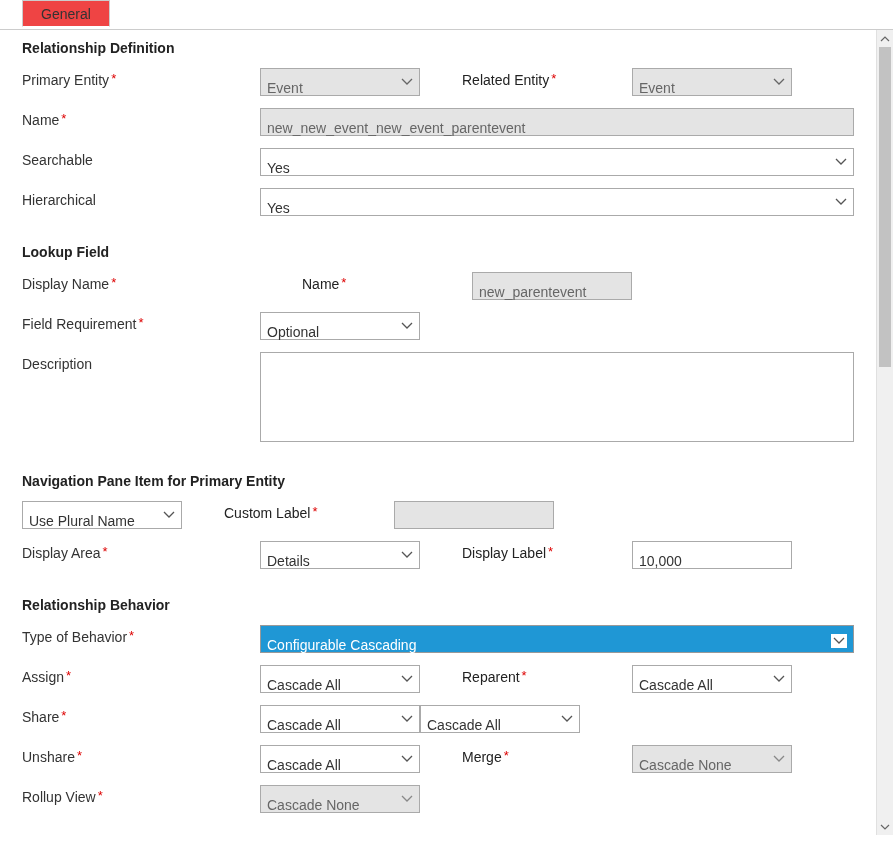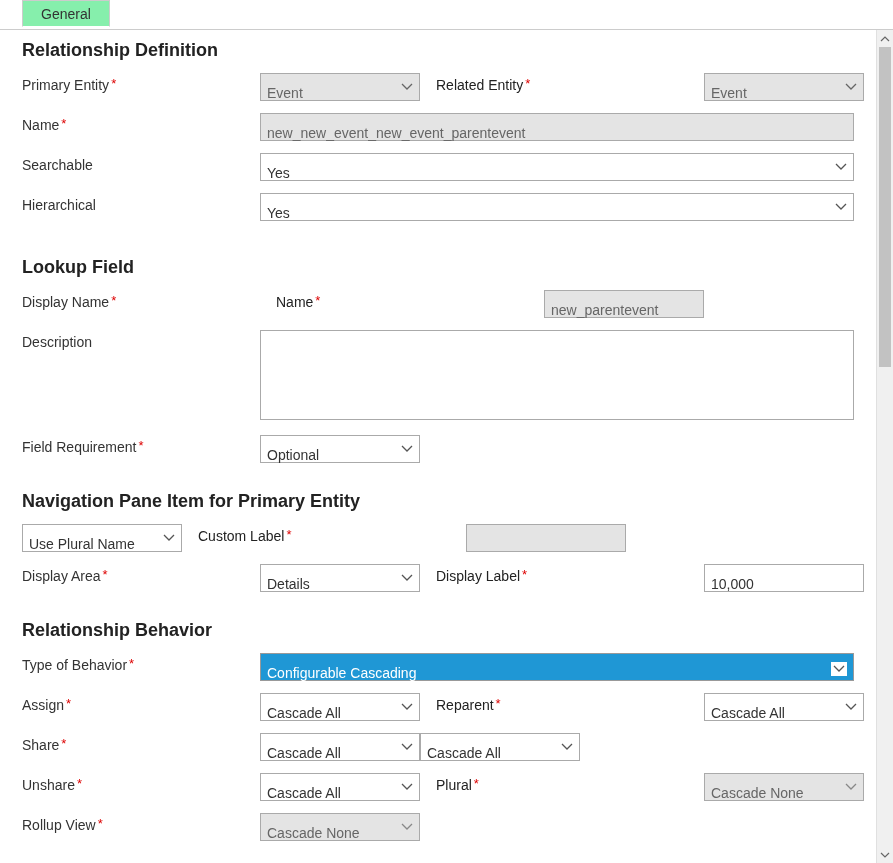--- a/index.html
+++ b/index.html
@@ -1,28 +1,28 @@
 <!DOCTYPE html>
 <html><head>
   <meta charset="utf-8">
   <style>
     * { box-sizing: border-box; margin: 0; padding: 0; }
     body { font-family: "Segoe UI", Tahoma, sans-serif; font-size: 14px; color: #222; background: #fff; width: 893px; }
     .content { position: relative; }
     .tab-row { padding-left: 22px; border-bottom: 1px solid #ccc; height: 30px; position: relative; }
-    .tab { display: inline-block; padding: 5px 18px 4px; border: 1px solid #ccc; border-bottom: 1px solid #fff; background: #86efac; position: relative; top: 0px; font-size: 14px; color: #333; }
+    .tab { display: inline-block; padding: 5px 18px 4px; border: 1px solid #ccc; border-bottom: 1px solid #fff; background: #ef4444; position: relative; top: 0px; font-size: 14px; color: #333; }
     .body-area { padding: 0 22px 22px 22px; }
-    .sect-head { font-weight: 600; font-size: 18px; margin-top: 14px; margin-bottom: 12px; color: #222; }
+    .sect-head { font-weight: 600; font-size: 14px; margin-top: 14px; margin-bottom: 12px; color: #222; }
     .sect-head.first { margin-top: 10px; }
     .row { display: flex; align-items: flex-start; margin-bottom: 12px; min-height: 28px; }
     .lbl { width: 238px; padding-top: 4px; font-size: 14px; color: #333; flex-shrink: 0; }
     .req { color: #d00; padding-left: 2px; font-weight: normal; font-size: 13px; position: relative; top: -2px; }
     .fld-short { width: 160px; flex-shrink: 0; }
     .fld-full { flex: 1; }
-    .lbl2 { width: 284px; padding-top: 4px; padding-left: 16px; font-size: 14px; flex-shrink: 0; }
+    .lbl2 { width: 212px; padding-top: 4px; padding-left: 42px; font-size: 14px; flex-shrink: 0; }
     .fld-short2 { width: 160px; flex-shrink: 0; }
     .select-box, .input-box { position: relative; height: 28px; border: 1px solid #aaa; background: #fff; display: flex; align-items: center; padding: 12px 24px 0 6px; font-size: 14px; color: #333; }
     .select-box.disabled, .input-box.disabled { background: #e4e4e4; color: #666; }
     .select-box.selected-blue { background: #1f97d5; color: #fff; border-color: #999; }
     .input-box { padding-right: 6px; align-items: center; }
     .textarea-box { width: 100%; height: 90px; border: 1px solid #aaa; background: #fff; padding: 4px 6px; font-family: inherit; font-size: 14px; resize: none; }
     .chev { position: absolute; right: 6px; top: 8px; }
     .chev svg { display: block; }
     .scrollbar { position: absolute; right: 0; top: 30px; bottom: 0; width: 17px; background: #f0f0f0; border-left: 1px solid #e0e0e0; }
     .scroll-up, .scroll-down { height: 17px; display: flex; align-items: center; justify-content: center; background: #f0f0f0; }
@@ -99,50 +99,50 @@
             <span>Yes</span>
             <span class="chev">
                 <svg width="12" height="10">
                   <path d="M1 2 L6 7 L11 2" stroke="#555" stroke-width="1.3" fill="none"></path>
                 </svg>
               </span>
           </div>
         </div>
       </div>
 
-      <div class="sect-head" style="margin-top:36px;">Lookup Field</div>
+      <div class="sect-head" style="margin-top:28px;">Lookup Field</div>
 
       <div class="row">
         <div class="lbl"><span>Display Name</span><span class="req">*</span></div>
         <div class="lbl2"><span>Name</span><span class="req">*</span></div>
         <div class="fld-short2">
           <div class="input-box disabled">
               <span>new_parentevent</span>
             </div>
         </div>
       </div>
 
+      <div class="row">
+        <div class="lbl"><span>Field Requirement</span><span class="req">*</span></div>
+        <div class="fld-short">
+          <div class="select-box">
+            <span>Optional</span>
+            <span class="chev">
+                <svg width="12" height="10">
+                  <path d="M1 2 L6 7 L11 2" stroke="#555" stroke-width="1.3" fill="none"></path>
+                </svg>
+              </span>
+          </div>
+        </div>
+      </div>
+
       <div class="row" style="align-items:flex-start;">
         <div class="lbl">Description</div>
         <div class="fld-full">
           <textarea class="textarea-box" style=""></textarea>
-        </div>
-      </div>
-
-      <div class="row">
-        <div class="lbl"><span>Field Requirement</span><span class="req">*</span></div>
-        <div class="fld-short">
-          <div class="select-box">
-            <span>Optional</span>
-            <span class="chev">
-                <svg width="12" height="10">
-                  <path d="M1 2 L6 7 L11 2" stroke="#555" stroke-width="1.3" fill="none"></path>
-                </svg>
-              </span>
-          </div>
         </div>
       </div>
 
       <div class="sect-head" style="margin-top:28px;">Navigation Pane Item for Primary Entity</div>
 
       <div class="row">
         <div class="fld-short">
           <div class="select-box">
             <span style="white-space:nowrap;overflow:hidden;">Use Plural Name</span>
             <span class="chev">
@@ -250,21 +250,21 @@
         <div class="fld-short">
           <div class="select-box">
             <span>Cascade All</span>
             <span class="chev">
                 <svg width="12" height="10">
                   <path d="M1 2 L6 7 L11 2" stroke="#555" stroke-width="1.3" fill="none"></path>
                 </svg>
               </span>
           </div>
         </div>
-        <div class="lbl2"><span>Plural</span><span class="req">*</span></div>
+        <div class="lbl2"><span>Merge</span><span class="req">*</span></div>
         <div class="fld-short2">
           <div class="select-box disabled">
             <span>Cascade None</span>
             <span class="chev">
                 <svg width="12" height="10">
                   <path d="M1 2 L6 7 L11 2" stroke="#888" stroke-width="1.3" fill="none"></path>
                 </svg>
               </span>
           </div>
         </div>

